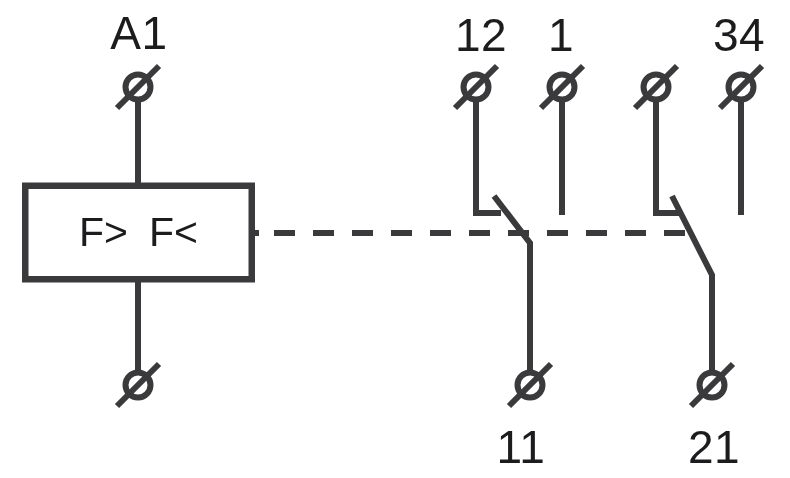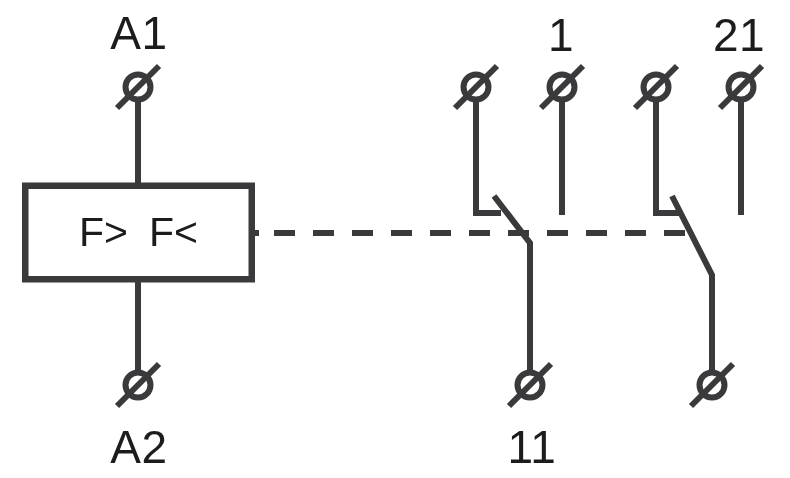--- a/index.html
+++ b/index.html
@@ -111,23 +111,24 @@
       <circle class="stroke" cx="530" cy="385" r="12.5"></circle>
       <line class="stroke" x1="509" y1="406" x2="551" y2="364"></line>
     </g>
     <g>
       <circle class="stroke" cx="712" cy="385" r="12.5"></circle>
       <line class="stroke" x1="691" y1="406" x2="733" y2="364"></line>
     </g>
   </svg>
 
   <div class="lbl" style="left:139px; top:10px">A1</div>
+  <div class="lbl" style="left:481px; top:12px">12</div>
   <div class="lbl" style="left:561px; top:12px">1</div>
-  <div class="lbl" style="left:739px; top:12px">21</div>
-  <div class="lbl" style="left:139px; top:424px">A2</div>
-  <div class="lbl" style="left:532px; top:424px">11</div>
+  <div class="lbl" style="left:739px; top:12px">34</div>
+  <div class="lbl" style="left:521px; top:424px">11</div>
+  <div class="lbl" style="left:714px; top:424px">21</div>
 
   <div class="device-label">
     <span>F&gt;</span>
     <span>F&lt;</span>
   </div>
 
 </div>
 
 </body></html>

